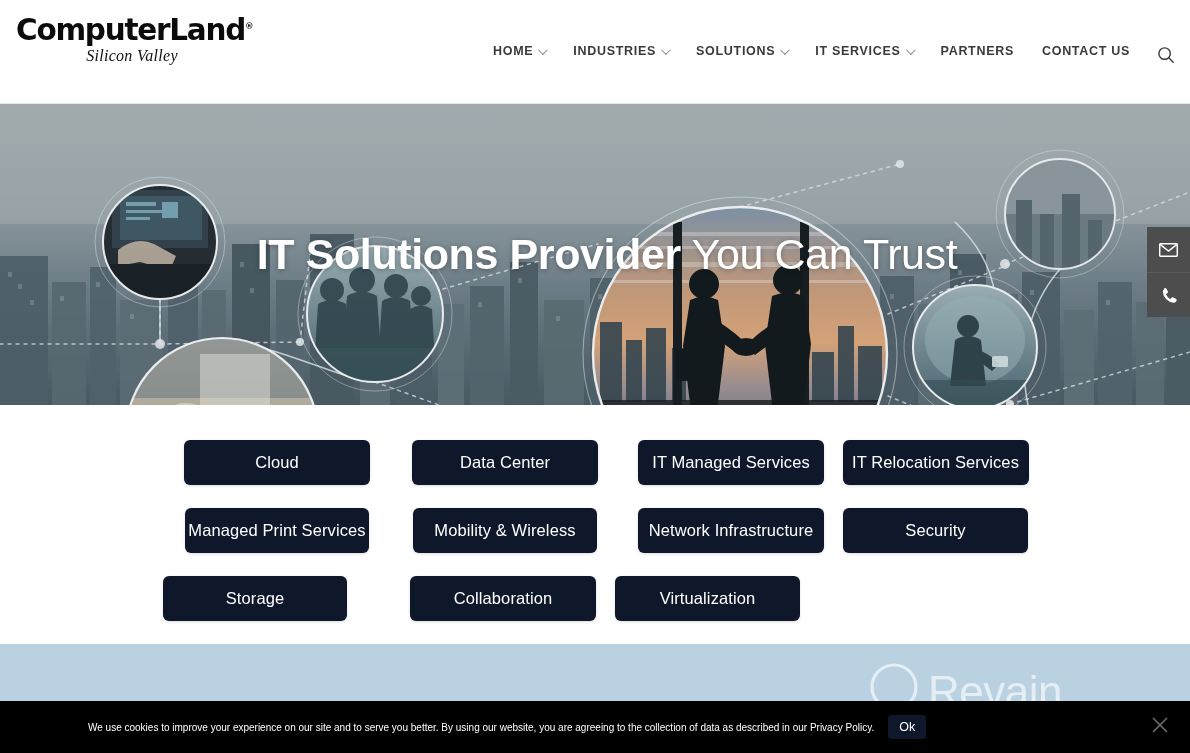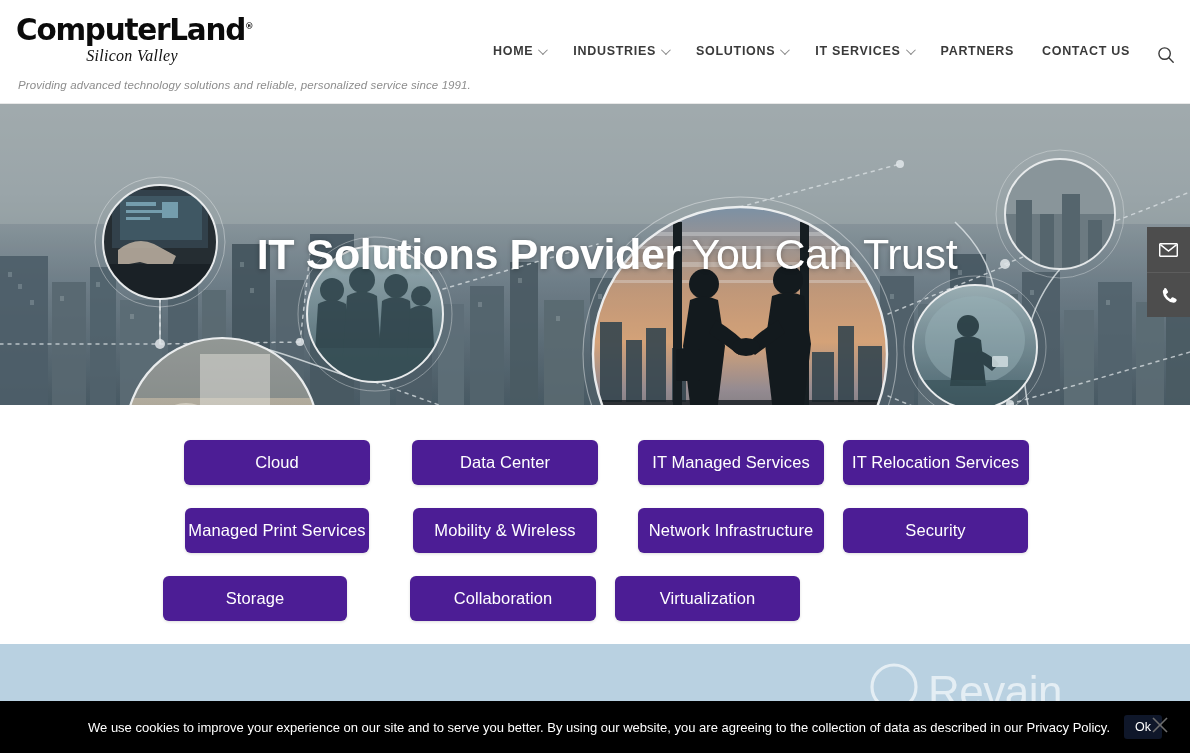--- a/index.html
+++ b/index.html
@@ -127,21 +127,21 @@
     width:865px;
   }
   .grid-row {
     display:flex; align-items:center;
     height:68px;
   }
   .cell {
     display:flex; align-items:center; justify-content:center;
   }
   .svc-btn {
-    background:#4c1d95;
+    background:#0f172a;
     color:#ffffff;
     font-size:16.5px;
     border-radius:6px;
     height:45px;
     display:flex; align-items:center; justify-content:center;
     padding:0 20px;
     white-space:nowrap;
     cursor:pointer;
     box-shadow:0 1px 3px rgba(0,0,0,.14);
     letter-spacing:0.1px;
@@ -169,21 +169,21 @@
 
   
   .cookie {
     position:absolute; left:0; top:701px; width:1190px; height:52px;
     background:#000000;
     display:flex; align-items:center;
     z-index:40;
   }
   .cookie-text {
     margin-left:88px;
-    font-size:13px;
+    font-size:10px;
     color:#ffffff;
     white-space:nowrap;
   }
   .cookie-ok {
     margin-left:14px;
     background:#0f172a;
     color:#ffffff;
     font-size:12.5px;
     border:none;
     border-radius:3px;
@@ -200,21 +200,20 @@
 </head>
 <body>
 
 <div class="header">
 
   <div class="logo-wrap">
     <div class="logo-main"><span>ComputerLand</span><span class="logo-reg">®</span></div>
     <div class="logo-sub">Silicon Valley</div>
   </div>
 
-  <div class="tagline">Providing advanced technology solutions and reliable, personalized service since 1991.</div>
 
   <div class="nav">
     <div class="nav-item">
       <span>HOME</span>
       <span class="chev"></span>
     </div>
     <div class="nav-item">
       <span>INDUSTRIES</span>
       <span class="chev"></span>
     </div>

